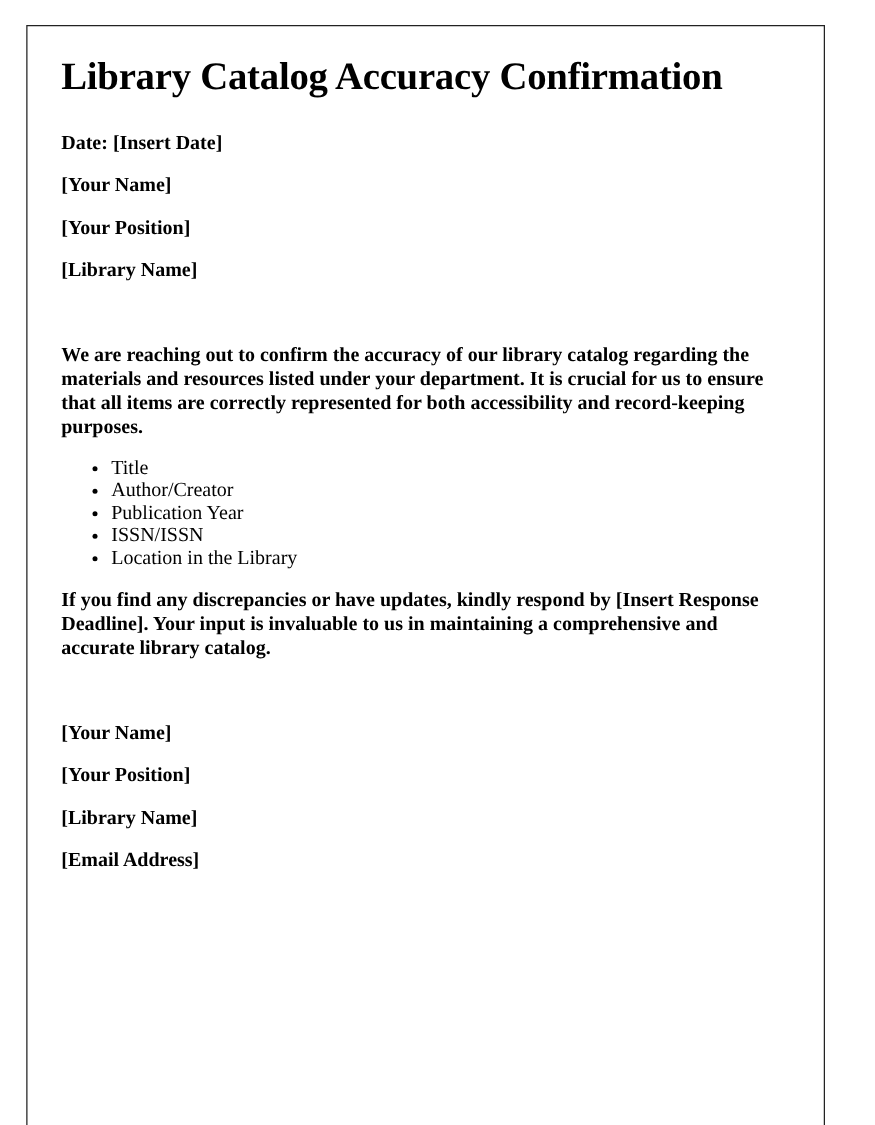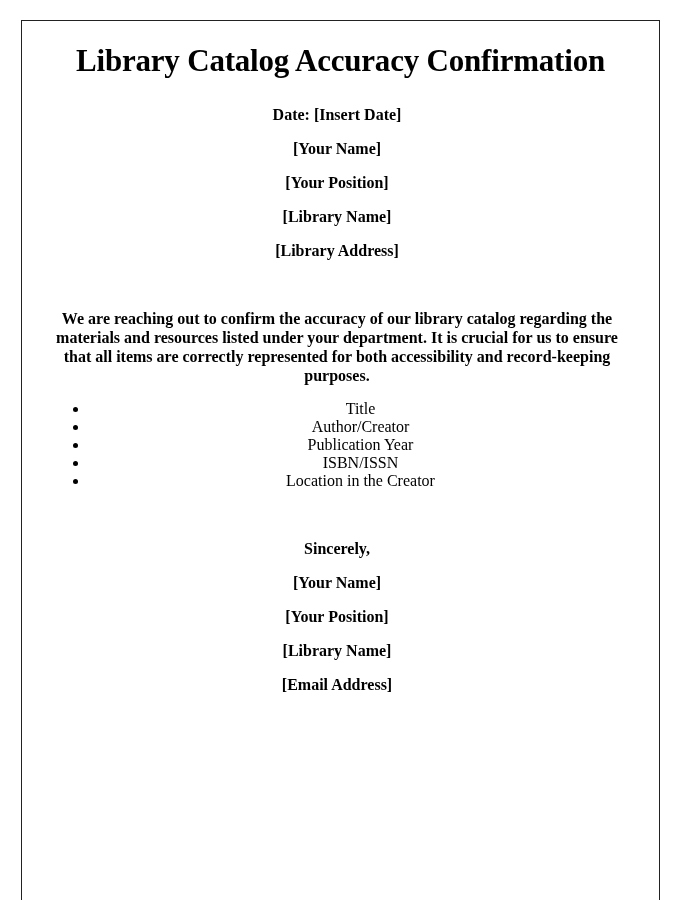--- a/index.html
+++ b/index.html
@@ -23,21 +23,20 @@
     width: 639px;
     height: 920px;            
     box-sizing: border-box;
     background: #ffffff;
     border: 1px solid #222222;
     padding: 0 27px;
   }
 
   .doc-body {
     padding-top: 22px;
-    text-align: center;
   }
 
   .doc-title {
     font-size: 31px;
     font-weight: bold;
     line-height: 1.15;
     letter-spacing: -0.2px;
     margin: 0 0 26px 0;
     white-space: nowrap;
   }
@@ -83,42 +82,41 @@
     <h1 class="doc-title">Library Catalog Accuracy Confirmation</h1>
 
     <p class="para">Date: [Insert Date]</p>
 
     <p class="para">[Your Name]</p>
 
     <p class="para">[Your Position]</p>
 
     <p class="para">[Library Name]</p>
 
-    <p class="para">[Library Address]</p>
 
 
     <div class="spacer-para"></div>
 
 
     <p class="para block-para">We are reaching out to confirm the accuracy of our library catalog regarding the materials and resources listed under your department. It is crucial for us to ensure that all items are correctly represented for both accessibility and record-keeping purposes.</p>
 
 
     <ul class="detail-list">
       <li>Title</li>
       <li>Author/Creator</li>
       <li>Publication Year</li>
-      <li>ISBN/ISSN</li>
-      <li>Location in the Creator</li>
+      <li>ISSN/ISSN</li>
+      <li>Location in the Library</li>
     </ul>
 
+    <p class="para block-para">If you find any discrepancies or have updates, kindly respond by [Insert Response Deadline]. Your input is invaluable to us in maintaining a comprehensive and accurate library catalog.</p>
 
 
     <div class="spacer-para"></div>
 
-    <p class="para">Sincerely,</p>
 
     <p class="para">[Your Name]</p>
 
     <p class="para">[Your Position]</p>
 
     <p class="para">[Library Name]</p>
 
     <p class="para">[Email Address]</p>
 
   </div>

